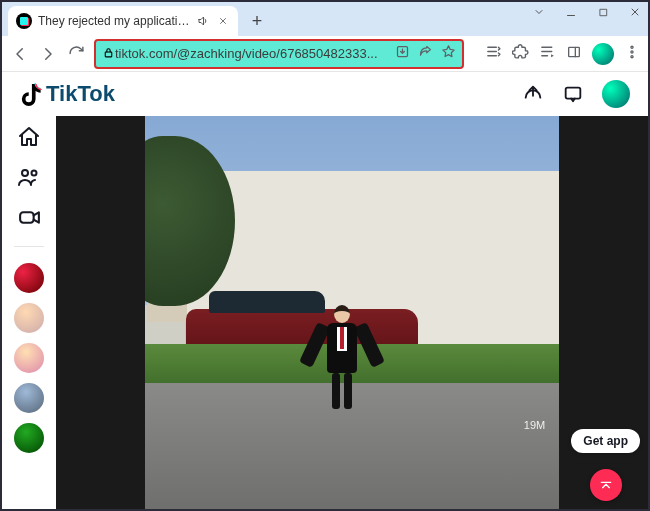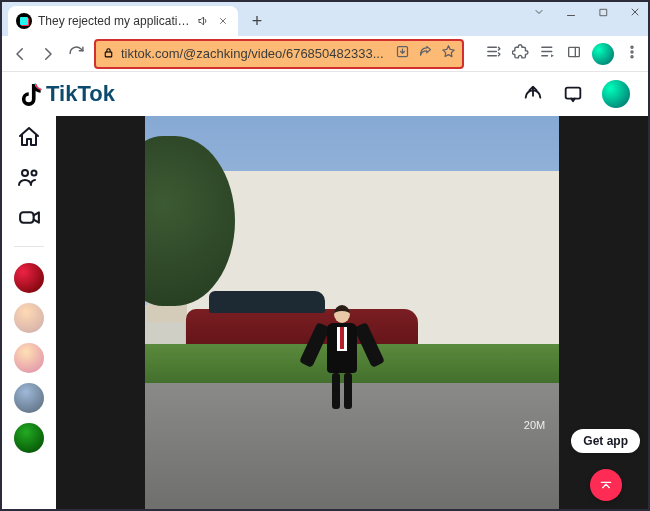--- a/index.html
+++ b/index.html
@@ -9,21 +9,21 @@
   .tab { display: flex; align-items: center; background: #fff; border-radius: 8px 8px 0 0; height: 30px; padding: 0 8px; gap: 6px; font-size: 12px; color: #333; max-width: 230px; margin-top: 4px; }
   .favicon { width: 16px; height: 16px; border-radius: 50%; background: #000; display:flex;align-items:center;justify-content:center;}
   .favicon::after{content:"";width:8px;height:8px;background:#25f4ee;border-radius:1px;box-shadow:1px 1px 0 #fe2c55;}
   .tab-title { white-space: nowrap; overflow: hidden; text-overflow: ellipsis; flex:1;text-align:center; }
   .tab .sound, .tab .close { width: 14px; height:14px; display:flex; align-items:center; justify-content:center; color:#555;}
   .newtab { width: 26px; height: 26px; display:flex; align-items:center; justify-content:center; color:#444; font-size:18px; margin-left:6px; margin-bottom:2px; border-radius:50%; }
   .winctrls { position:absolute; right:6px; top:4px; display:flex; gap:18px; color:#555;}
   .winctrls span { width:14px; text-align:center; font-size:13px; }
   .toolbar { height: 36px; background: #fff; display:flex; align-items:center; padding: 0 8px; gap:8px; border-bottom:1px solid #e5e5e5;}
   .nav-ico { width:20px; height:20px; display:flex; align-items:center; justify-content:center; color:#5f6368;}
-  .addr-box { flex:0 0 auto; display:flex; align-items:center; border:2px solid #d32f2f; border-radius:4px; height:30px; padding:0 6px; background:#fdba74; width: 370px; gap:6px; }
+  .addr-box { flex:0 0 auto; display:flex; align-items:center; border:2px solid #d32f2f; border-radius:4px; height:30px; padding:0 6px; background:#5eead4; width: 370px; }
   .addr-box .url { font-size:13px; color:#3c3c3c; overflow:hidden; white-space:nowrap; text-overflow:ellipsis; flex:1;}
   .addr-trail { display:flex; align-items:center; gap:8px; color:#5f6368; }
   .ext-row { display:flex; align-items:center; gap:10px; margin-left:auto; color:#5f6368;}
   .ext-row .avatar-ext{width:22px;height:22px;border-radius:50%;background:radial-gradient(circle at 30% 30%, #0fb, #066);}
   
   .page-head { height: 44px; display:flex; align-items:center; padding:0 18px; justify-content:space-between; }
   .logo { display:flex; align-items:flex-end; gap:4px; font-weight:700; font-size:22px; color:#0c4a6e;}
   .logo-mark{width:22px;height:26px;display:inline-block;position:relative;}
   .logo-mark svg{width:100%;height:100%;}
   .head-right{display:flex;align-items:center;gap:18px;}
@@ -233,21 +233,21 @@
         <div class="person">
           <div class="head"></div>
           <div class="coat-left"></div>
             <div class="coat-right"></div>
           <div class="body"></div>
           <div class="legs">
               <div class="leg"></div>
               <div class="leg"></div>
             </div>
         </div>
-        <div class="like-count">20M</div>
+        <div class="like-count">19M</div>
       </div>
     </div>
     <div class="float-col">
       <div class="getapp">Get app</div>
       <div class="fab">
           <svg viewBox="0 0 24 24" width="16" height="16" stroke="#fff">
             <path d="M5 8h14"></path>
             <path d="M7 16l5-5 5 5"></path>
           </svg>
         </div>

